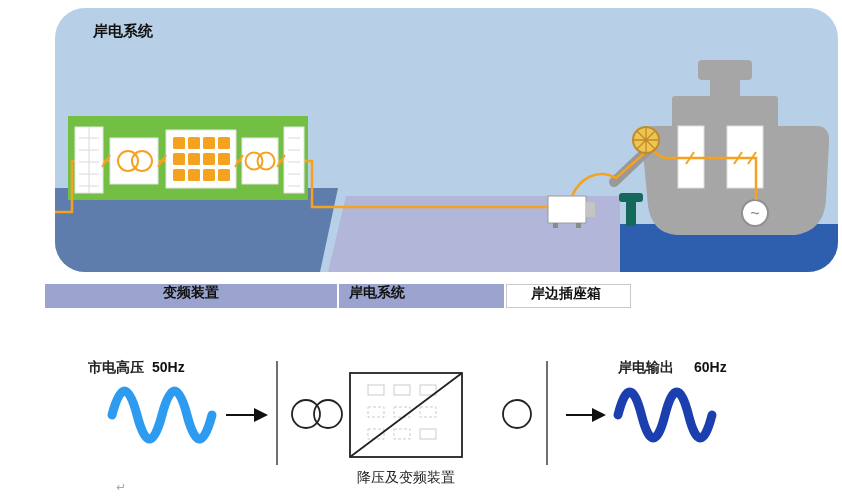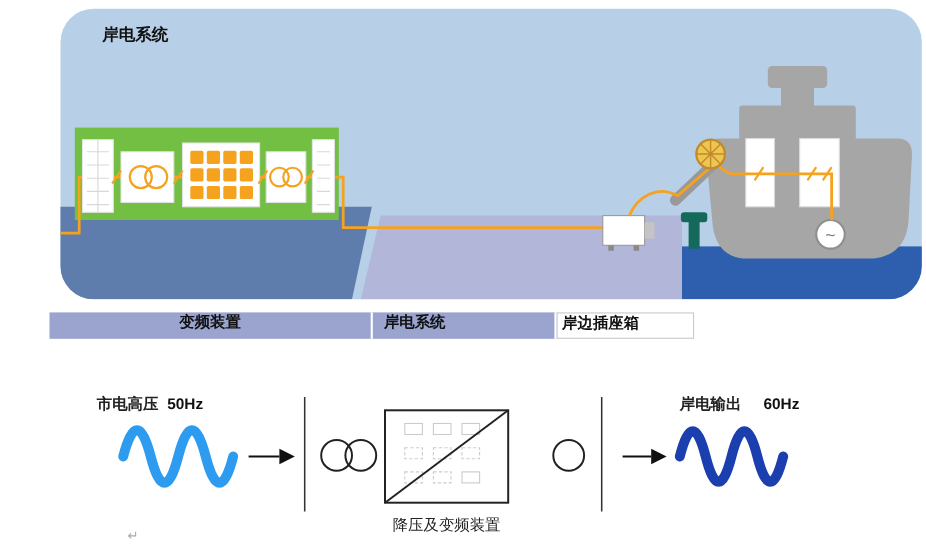--- a/index.html
+++ b/index.html
@@ -9,21 +9,21 @@
   .scene-svg { top:0; }
   .schematic-svg { top:345px; }
 
   .legend { position:absolute; top:284px; left:45px; width:793px; height:24px; display:flex; }
   .legend .seg {
     display:flex; box-sizing:border-box;
     font-size:14px; font-weight:bold; color:#111; height:100%;
   }
   .seg1 { width:294px; background:#9aa4ce; justify-content:center; border-right:2px solid #fff; }
   .seg2 { width:167px; background:#9aa4ce; padding-left:10px; border-right:2px solid #fff; }
-  .seg3 { width:125px; background:#ffffff; border:1px solid #c9c9c9; padding-left:4px; }
+  .seg3 { width:125px; background:#ffffff; border:1px solid #c9c9c9; padding-left:24px; }
   .seg4 { width:205px; background:#d9d6ba; padding-left:16px; }
 </style>
 </head>
 <body>
 
 <div class="stage">
 
   <svg class="scene-svg" width="842" height="280" viewBox="0 0 842 280">
     <defs>
       <clipPath id="panelClip">

